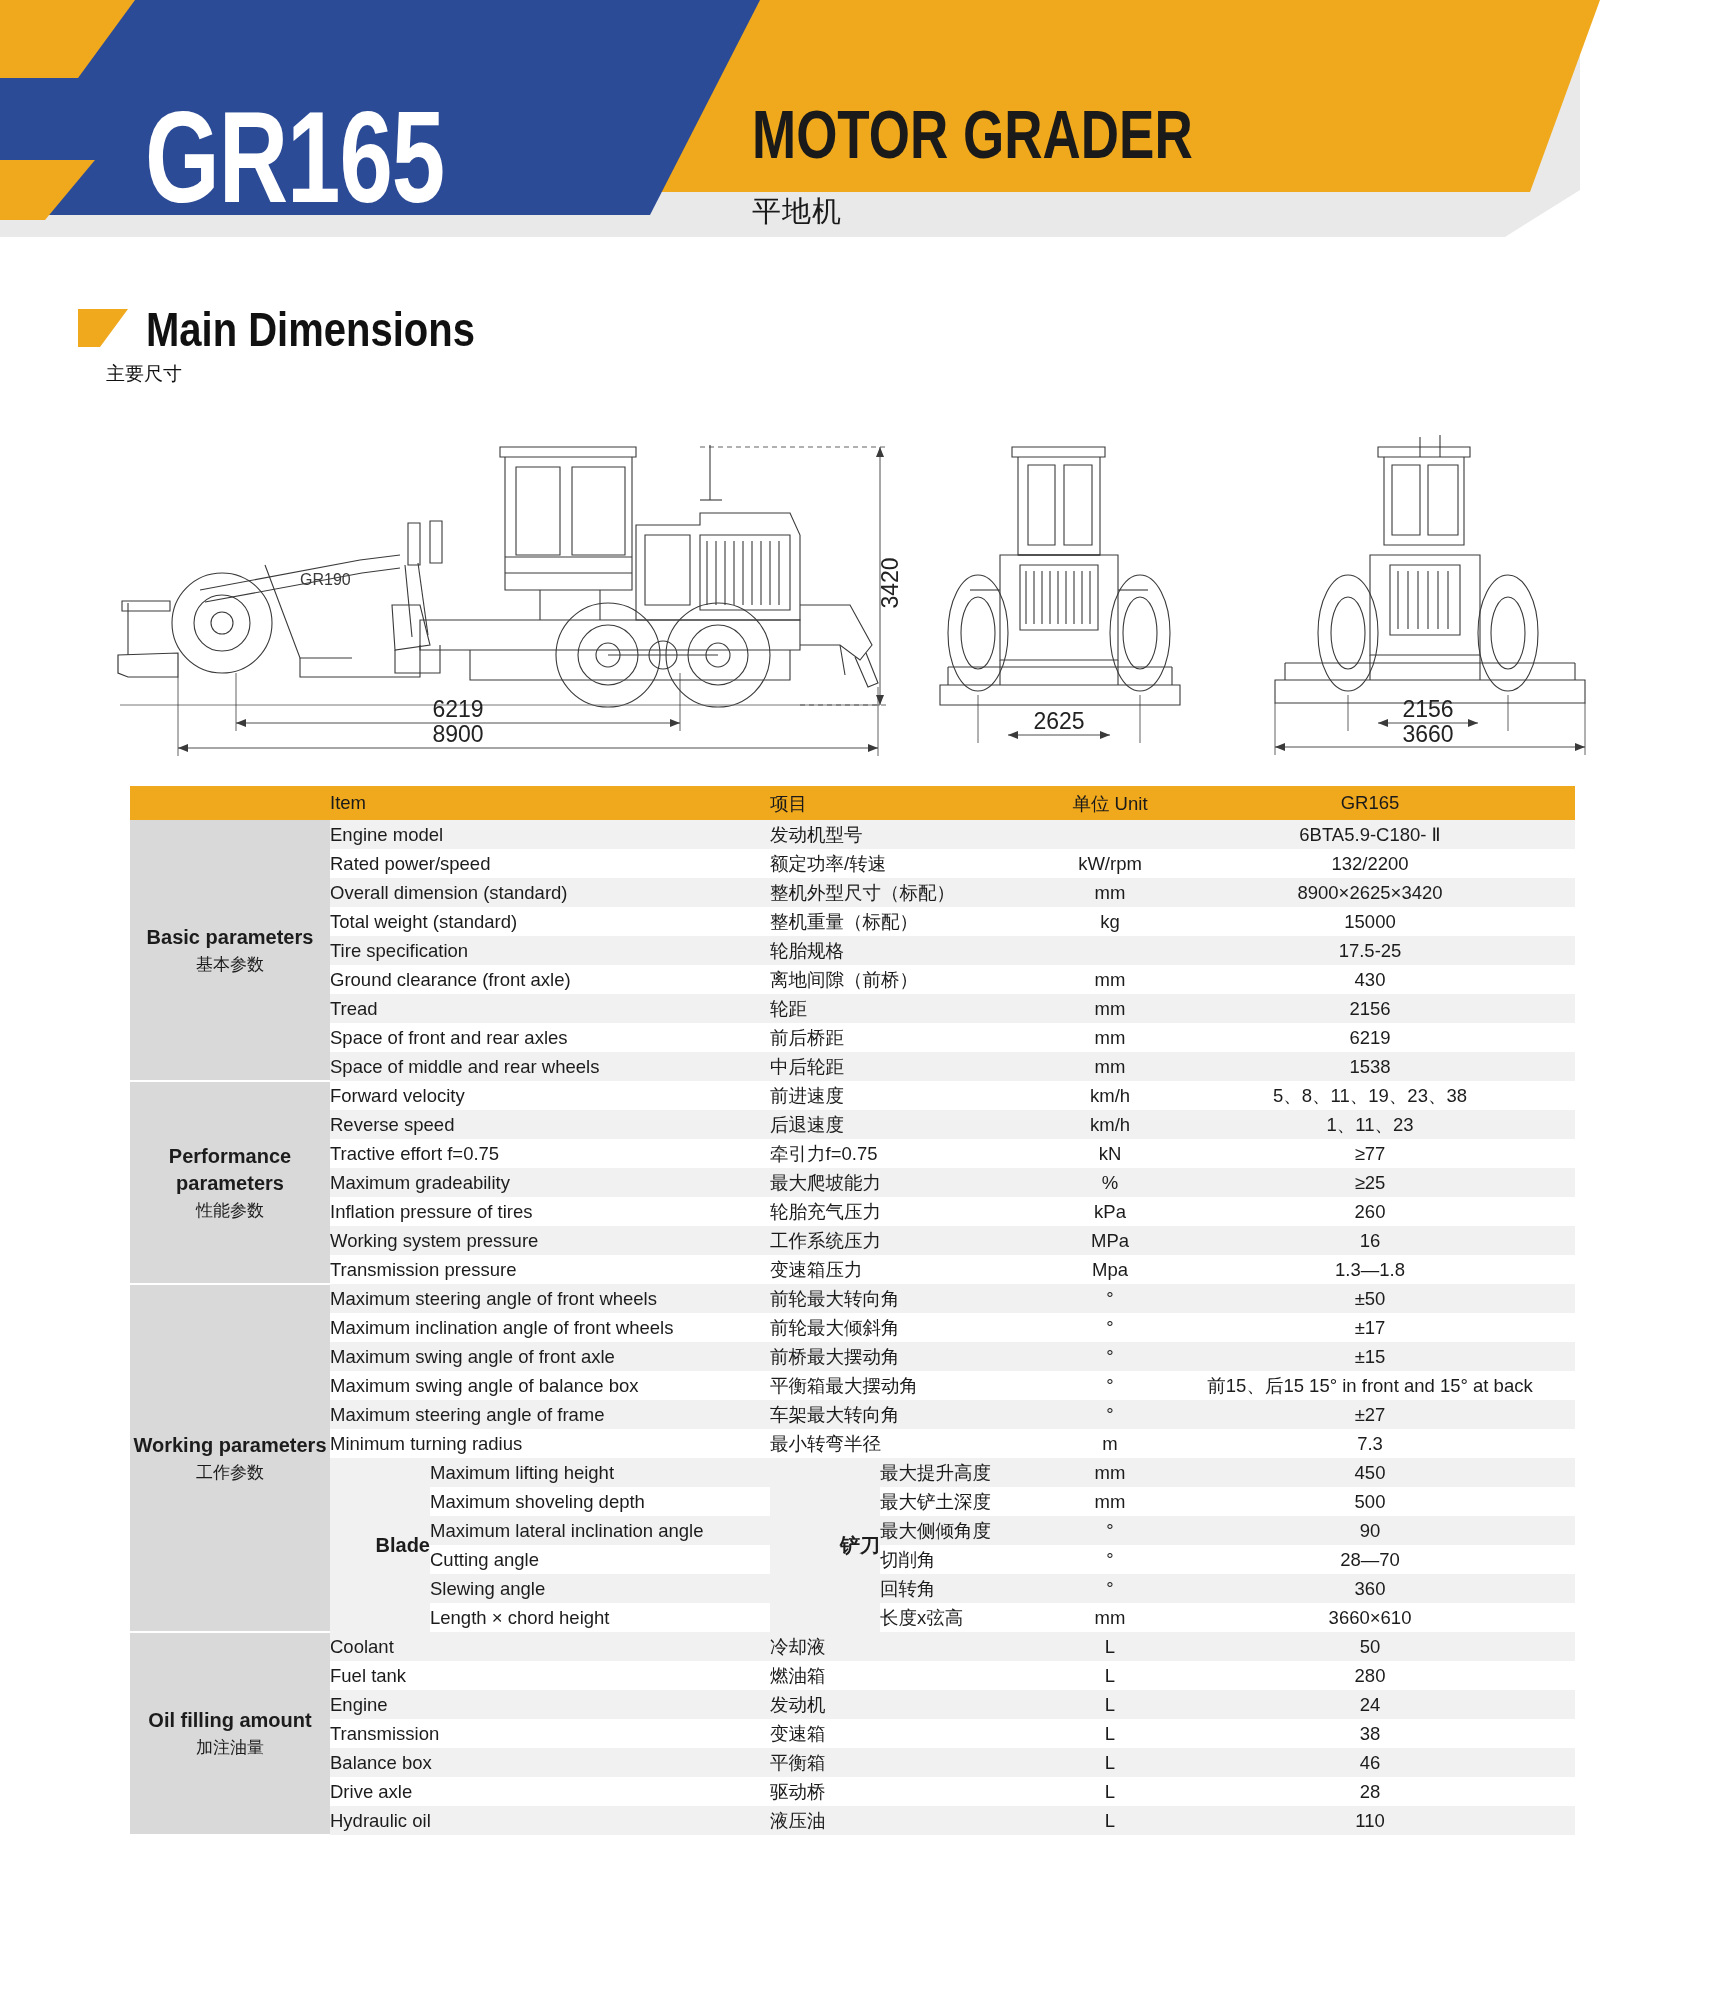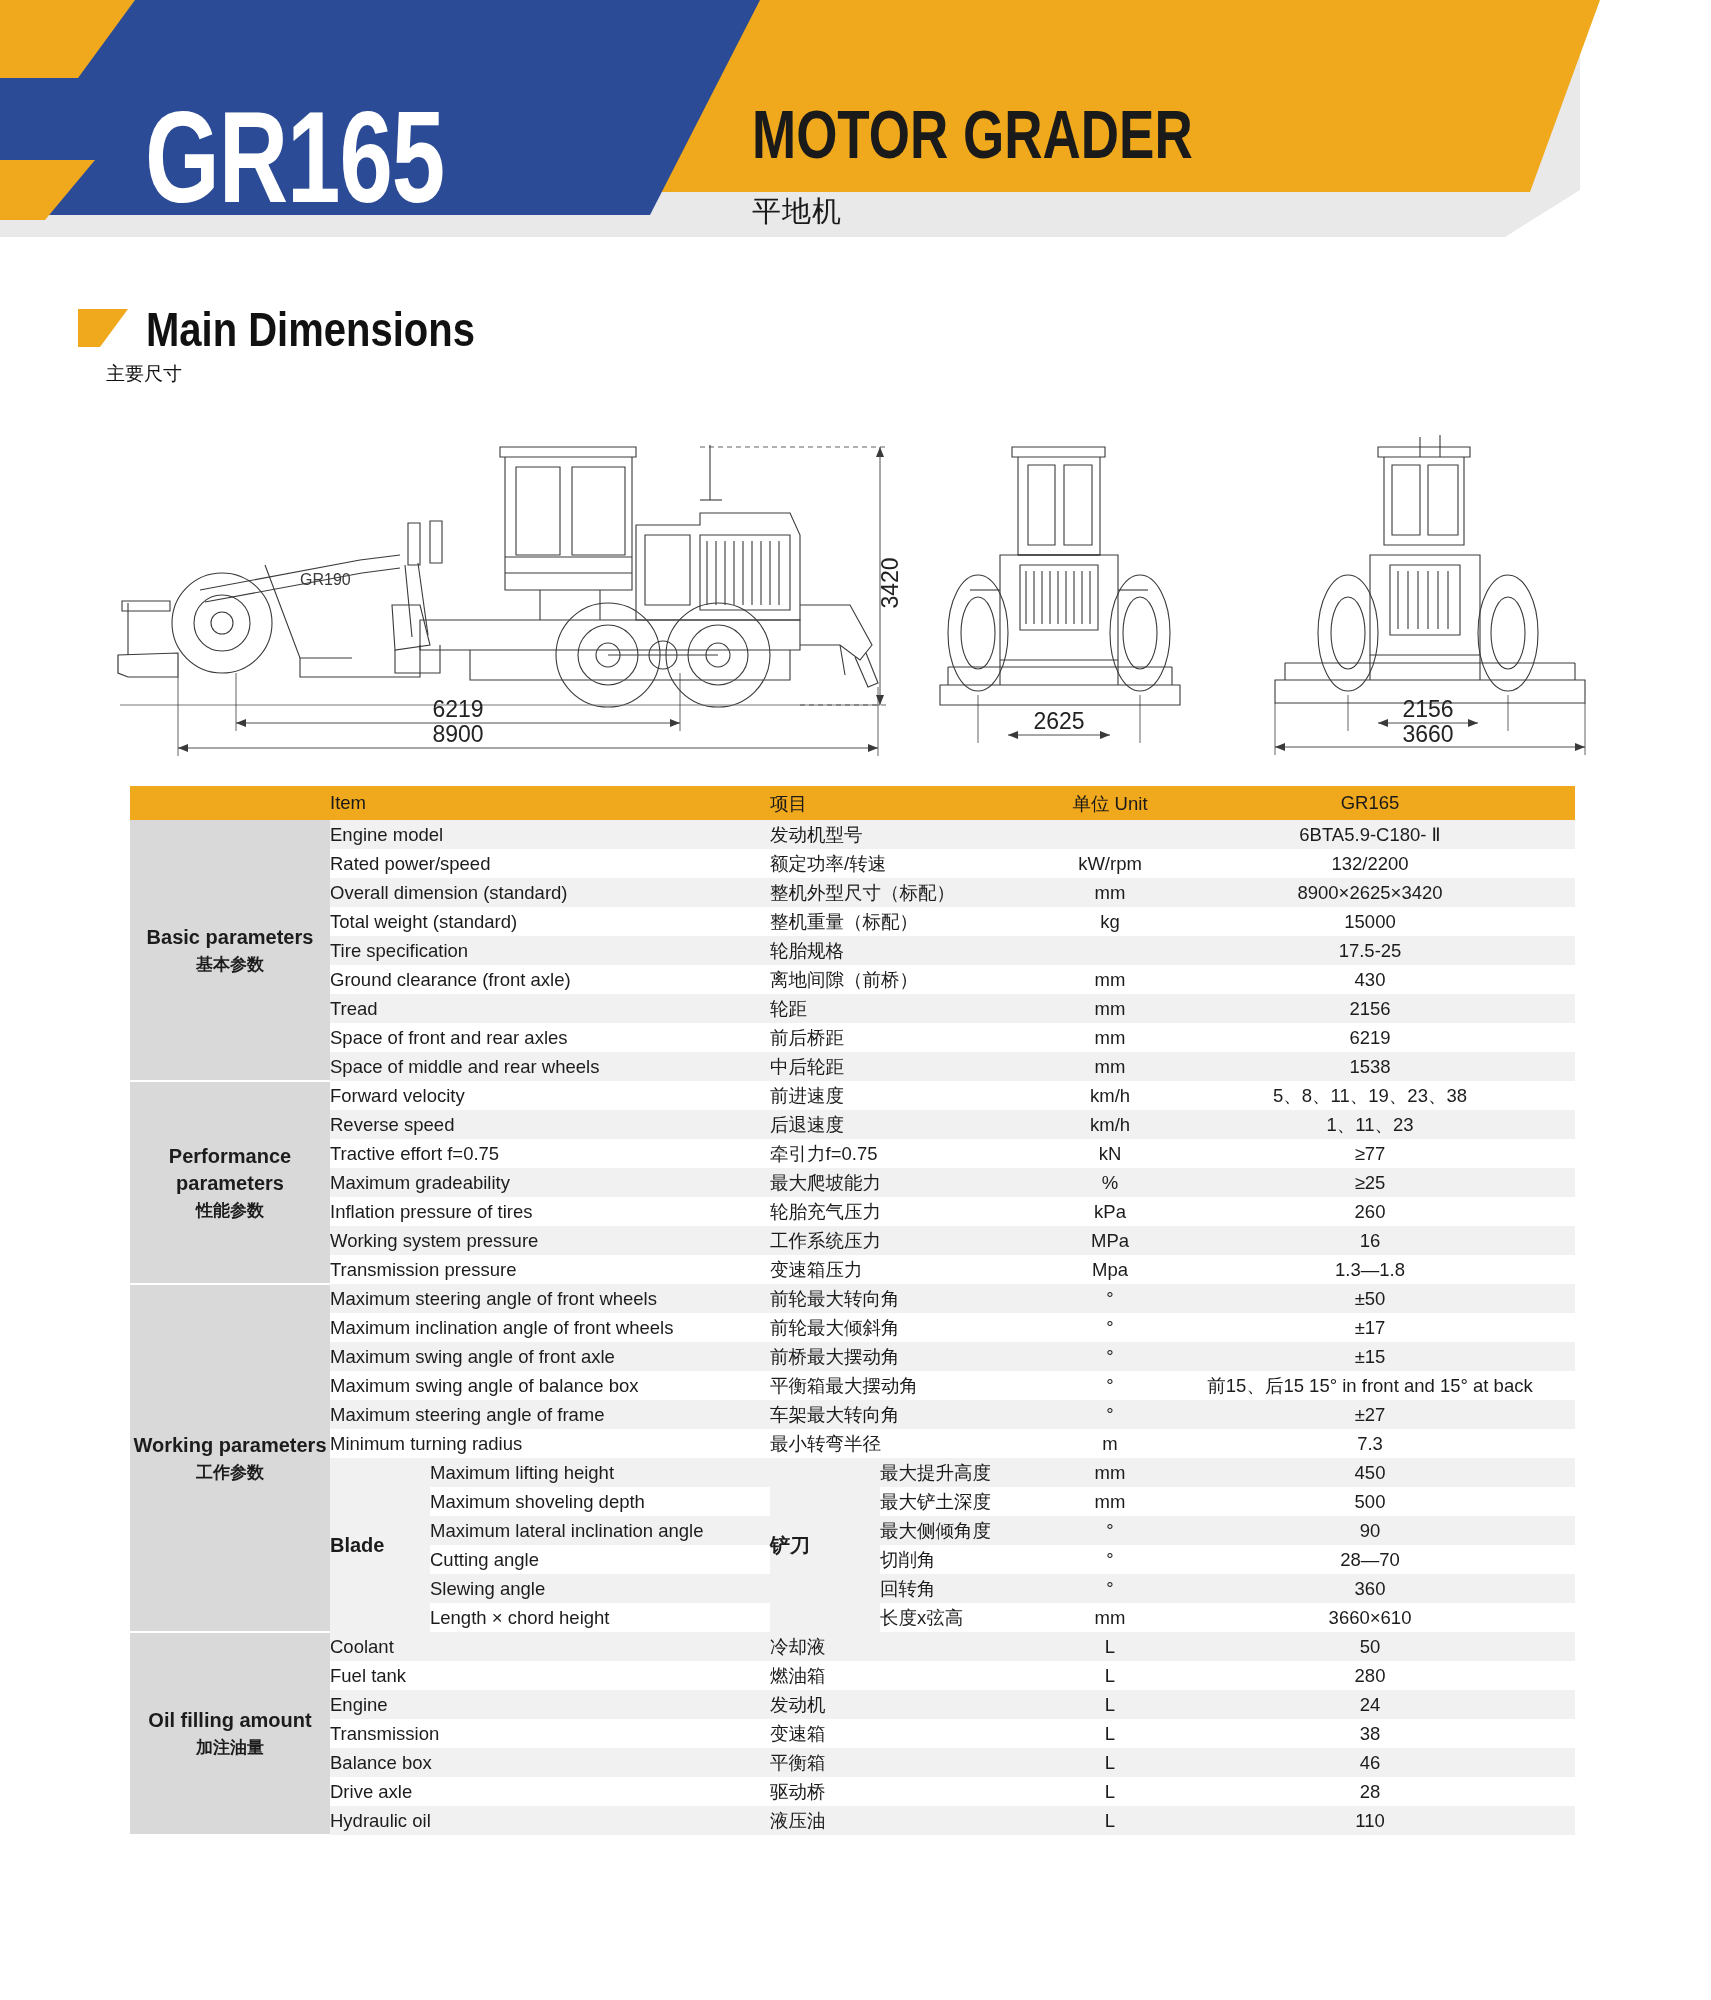--- a/index.html
+++ b/index.html
@@ -153,25 +153,25 @@
   }
   .grp {
     background: #d9d9d9;
     text-align: center;
     font-weight: bold;
     font-size: 20px;
     border-bottom: 2px solid #ffffff;
     padding: 4px 2px;
     line-height: 1.35;
   }
-  .grp .cn { font-size: 17px; font-weight: bold; display:block; margin-top:3px;text-align:center;}
+  .grp .cn { font-size: 17px; font-weight: normal; display:block; margin-top:3px;text-align:center;}
   td.item { padding-left: 22px; }
   td.item2 { padding-left: 60px; }
   td.blade-label {
-    text-align: left;
+    text-align: right;
     font-weight: bold;
     font-size: 20px;
     background: inherit;
   }
   td.cn-col { padding-left: 18px; }
   td.unit, td.val { text-align: center; }
   tr.r { height: 29px; }
   tr.odd td { background: #f1f1f1; }
   tr.even td { background: #ffffff; }
   tr.odd td.grp, tr.even td.grp { background: #d9d9d9; }

